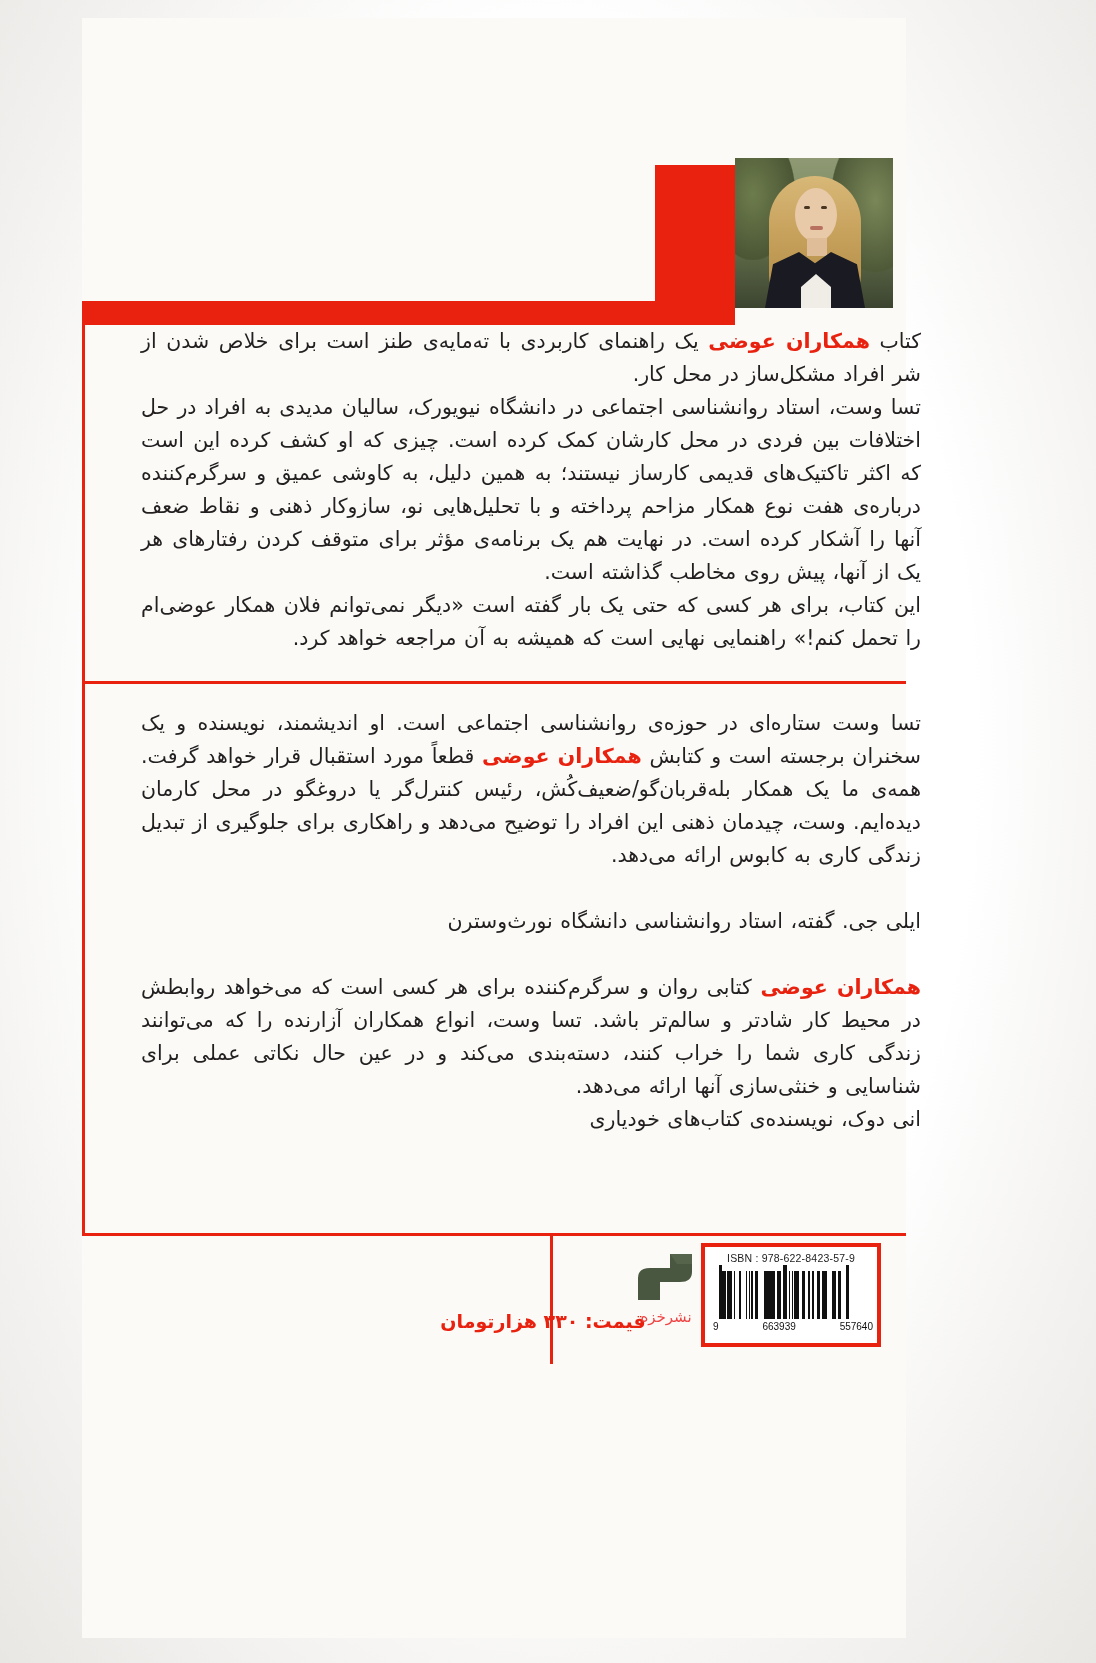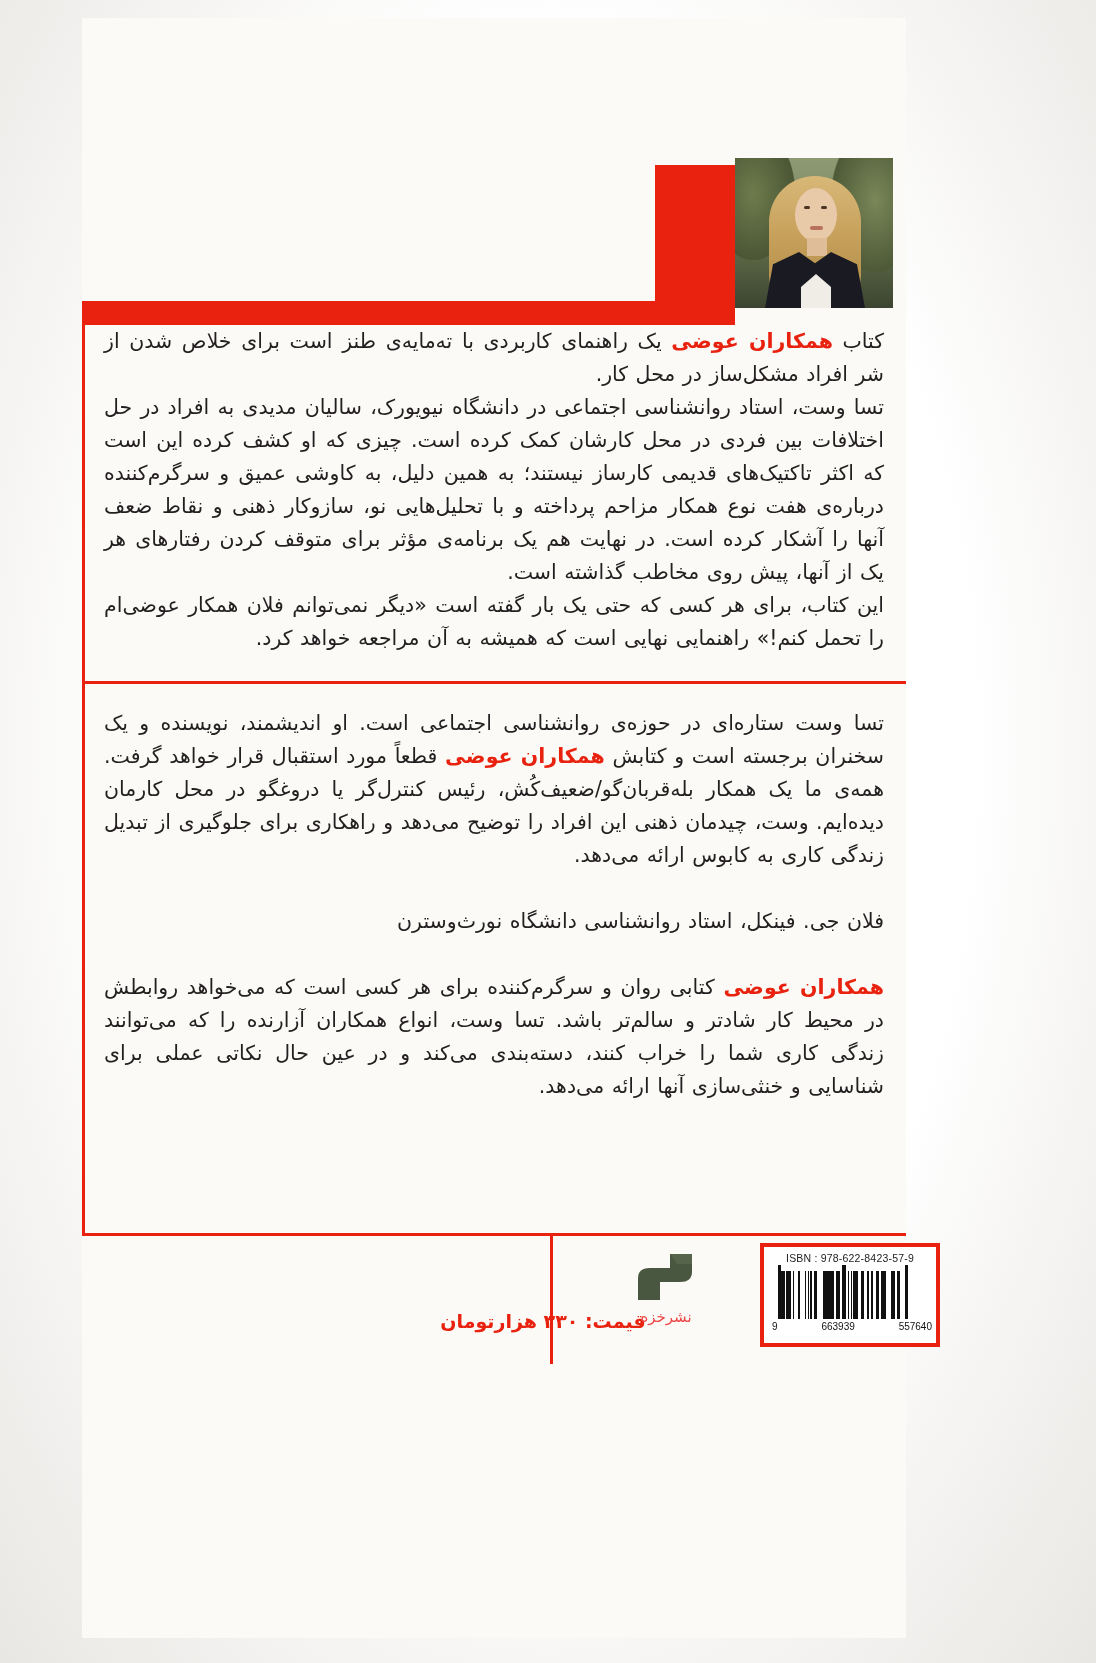--- a/index.html
+++ b/index.html
@@ -121,20 +121,21 @@
     direction: rtl;
     text-align: justify;
     text-align-last: center;
     unicode-bidi: plaintext;
     color: #231f20;
     font-family: "DejaVu Sans", "Liberation Sans", sans-serif;
     font-size: 20.5px;
     line-height: 33px;
     letter-spacing: 0px;
     word-spacing: 1px;
+    margin-left: 37px;
   }
   .txt p { margin: 0 0 0 0; }
   .txt p.justify { text-align: justify; text-align-last: right; }
   .title-red { color: #e8220f; font-weight: bold; }
   .attrib { text-align: right; text-align-last: right; }
 
   
   .footer-rule {
     position: absolute;
     left: 0;
@@ -182,21 +183,21 @@
     width: 88px;
     text-align: center;
     direction: rtl;
     font-size: 15px;
     color: #ef4444;
     font-family: "DejaVu Sans", "Liberation Sans", sans-serif;
   }
 
   .isbn-box {
     position: absolute;
-    left: 678px;
+    left: 619px;
     top: 1225px;
     width: 180px;
     height: 104px;
     border: 4px solid #e8220f;
     background: #ffffff;
     box-sizing: border-box;
     padding-left: 33px;
   }
   .isbn-text {
     position: absolute;
@@ -275,25 +276,26 @@
     <div class="block" style="left:0px; top:663px; width:824px; height:552px;">
       <div class="rule-h" style="left:0px; top:0px; width:824px;"></div>
       <div class="rule-left" style="left:0px; top:0px; height:552px;"></div>
 
       <div class="txt" style="position:absolute; left:22px; top:26px; width:780px;">
 
         <p class="justify"><span>تسا وست ستاره‌ای در حوزه‌ی روانشناسی اجتماعی است. او اندیشمند، نویسنده و یک سخنران برجسته است و کتابش </span><span class="title-red">همکاران عوضی</span><span> قطعاً مورد استقبال قرار خواهد گرفت. همه‌ی ما یک همکار بله‌قربان‌گو/ضعیف‌کُش، رئیس کنترل‌گر یا دروغگو در محل کارمان دیده‌ایم. وست، چیدمان ذهنی این افراد را توضیح می‌دهد و راهکاری برای  جلوگیری از تبدیل زندگی کاری به کابوس ارائه می‌دهد.</span></p>
 
         <p style="height:33px"></p>
 
-        <p class="attrib">فلان جی. فینکل، استاد روانشناسی دانشگاه نورث‌وسترن</p>
+        <p class="attrib">ایلی جی. گفته، استاد روانشناسی دانشگاه نورث‌وسترن</p>
 
         <p style="height:33px"></p>
 
         <p class="justify"><span class="title-red">همکاران عوضی</span><span> کتابی روان و سرگرم‌کننده برای هر کسی است که می‌خواهد روابطش در محیط کار شادتر و سالم‌تر باشد. تسا وست، انواع همکاران آزارنده را که می‌توانند زندگی کاری شما را خراب کنند، دسته‌بندی می‌کند و در عین حال نکاتی عملی برای شناسایی و خنثی‌سازی آنها ارائه می‌دهد.</span></p>
+        <p class="attrib">انی دوک، نویسنده‌ی کتاب‌های خودیاری</p>
       </div>
     </div>
 
     <div class="footer-rule"></div>
     <div class="footer-vert"></div>
 
     <div class="price">قیمت: ۳۳۰ هزارتومان</div>
 
     <div class="publisher">
       <svg class="pub-mark" viewBox="0 0 70 58">

